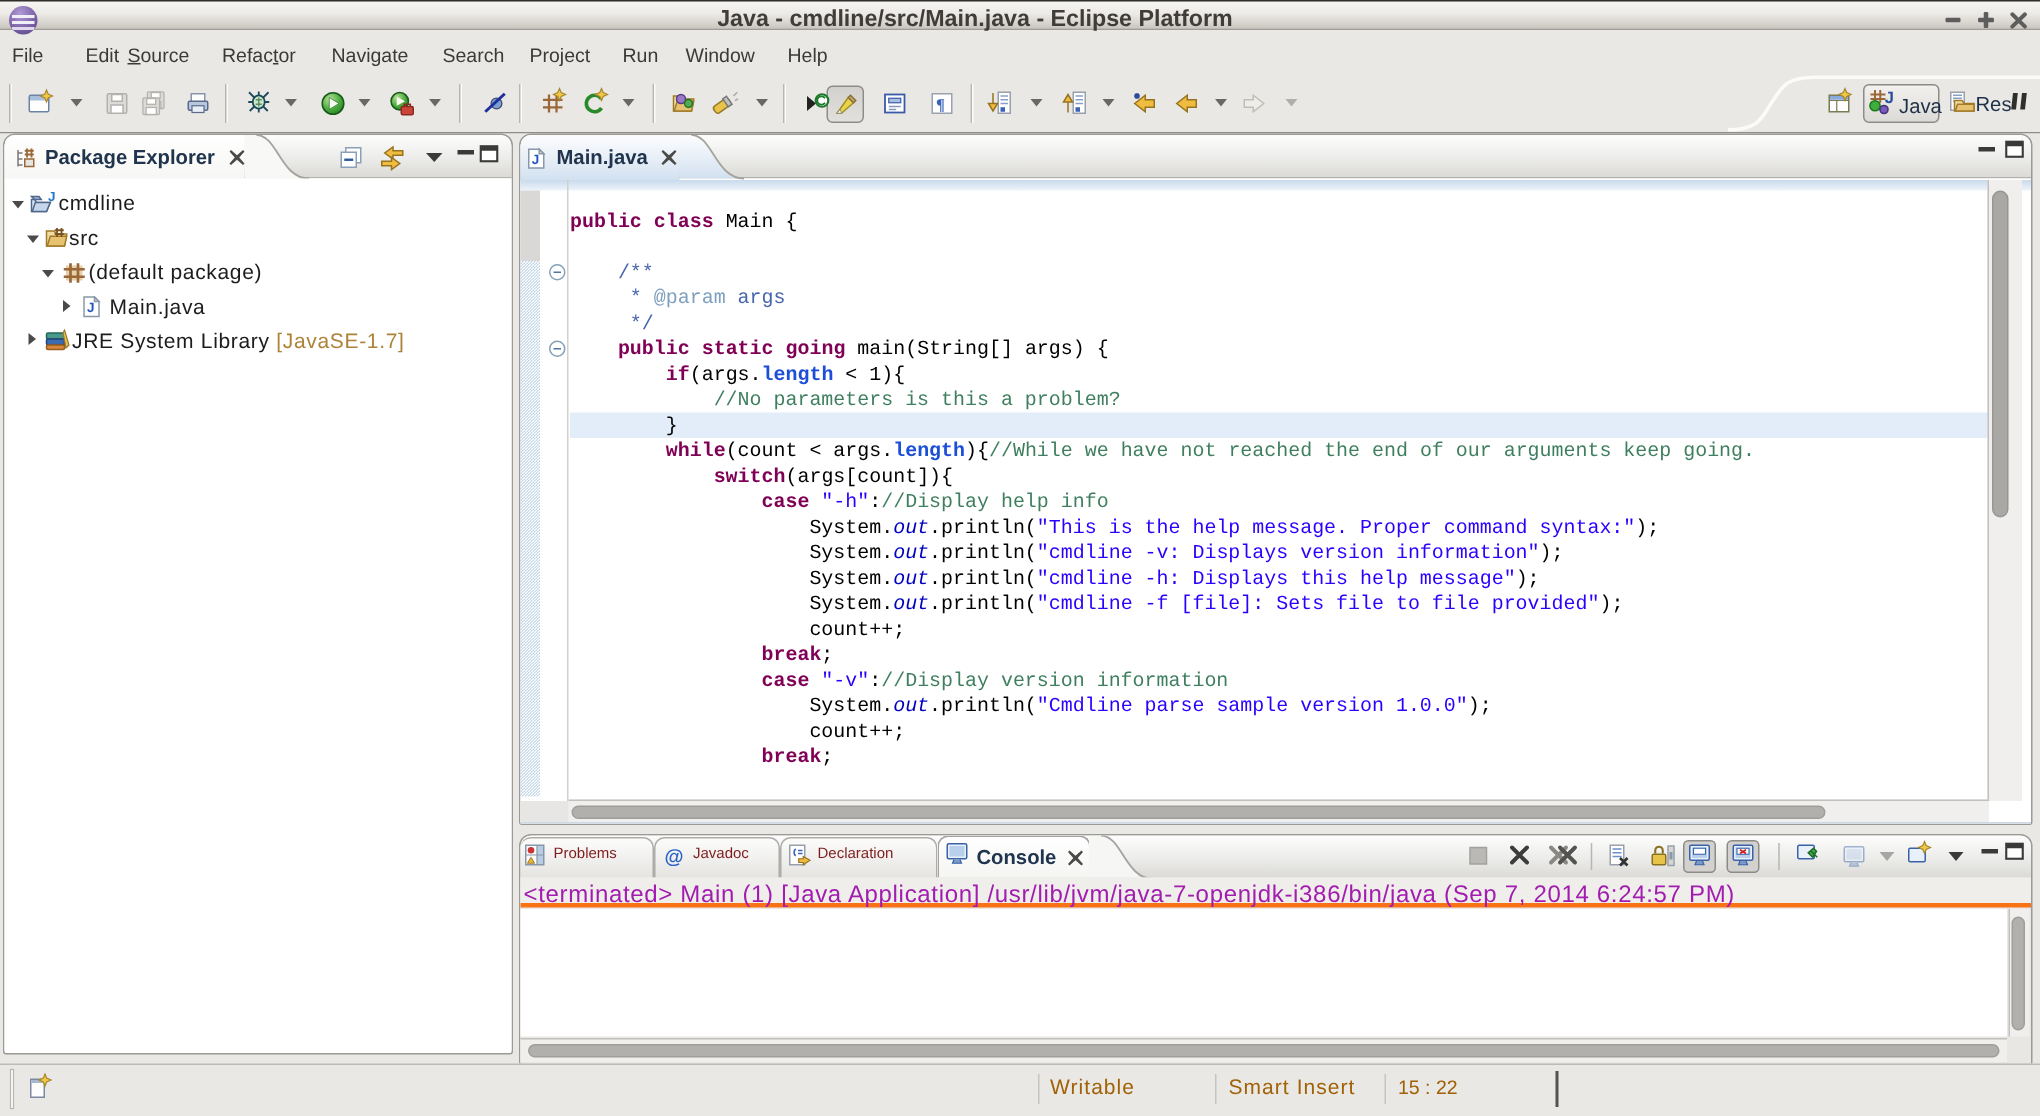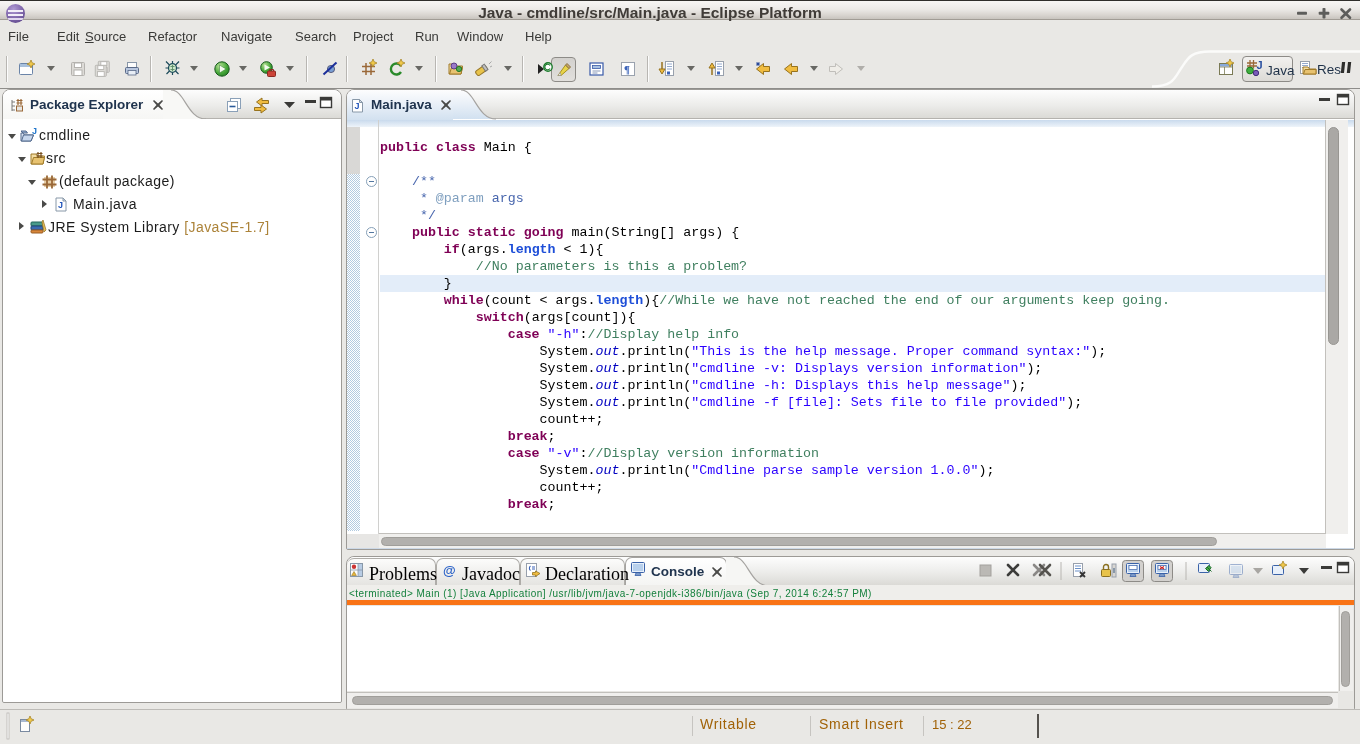--- a/index.html
+++ b/index.html
@@ -32,21 +32,21 @@
 #mainline { position:absolute; left:0; top:88px; width:1360px; height:1px; background:#8e8d8a; }
 #mainbg { position:absolute; left:0; top:89px; width:1360px; height:620px; background:#e9e8e5; }
 
 
 .panel { position:absolute; background:#fff; border:1px solid #9c9a96; border-radius:8px 8px 2px 2px; }
 .tabstrip { position:absolute; left:0; right:0; top:0; height:29px;
   background:linear-gradient(#fdfdfd,#ececea 55%,#dbdad6); border-bottom:1px solid #b4b2ae; border-radius:8px 8px 0 0; }
 .vtab { position:absolute; top:0; height:30px; background:linear-gradient(#ffffff,#f6f6f4); }
 .swoosh { position:absolute; top:0; width:45px; height:30px; }
 .tabtext { font-size:13.5px; font-weight:bold; color:#20344e; }
-.tabtext.dim { color:#000000; font-weight:normal; font-size:18px;font-family:Liberation Serif, serif; }
+.tabtext.dim { color:#7f1d1d; font-weight:normal; font-size:10px; }
 .itab { position:absolute; top:1px; height:28px; border:1px solid #aeaca8; border-bottom:none; border-radius:7px 7px 0 0; background:linear-gradient(#fcfcfb,#e4e3e0); }
 
 
 #pkg { left:2px; top:89px; width:340px; height:614px;padding-left:16px; }
 #pkg-content { position:absolute; left:0px; right:0px; top:29px; bottom:0px; background:#fff; border-radius:0 0 2px 2px; }
 .tree-row { position:absolute; font-size:14px; letter-spacing:0.45px; color:#1c1c1c; white-space:pre; }
 .tw { position:absolute; width:0; height:0; }
 .tw.open { border-left:4px solid transparent; border-right:4px solid transparent; border-top:5px solid #4a4a48; }
 .tw.closed { border-top:4px solid transparent; border-bottom:4px solid transparent; border-left:5px solid #4a4a48; }
 
@@ -74,22 +74,22 @@
 .fold { position:absolute; width:11px; height:11px; border:1px solid #86a0b8; border-radius:50%; background:#fff; }
 .fold:before { content:""; position:absolute; left:2px; right:2px; top:4px; height:1px; background:#5377a0; }
 #ed-vsb { position:absolute; right:6px; top:0px; width:23px; height:414px; background:#f0efed; border-left:1px solid #c2c0bc; }
 #ed-vsb-thumb { position:absolute; left:2px; top:7px; width:11px; height:218px; background:#aaa8a5; border:1px solid #989692; border-radius:6px; }
 #ed-hsb { position:absolute; left:32px; top:413px; width:947px; height:15px; background:#f0efed; border-top:1px solid #c2c0bc; }
 #ed-hsb-thumb { position:absolute; left:2px; top:3px; width:836px; height:9px; background:#b2b0ad; border:1px solid #a09e9a; border-radius:5px; }
 
 
 #console { left:346px; top:556px; width:1009px; height:154px; }
 #con-content { position:absolute; left:0px; right:0px; top:28px; bottom:0px; background:#e8e7e4; }
-#con-head { position:absolute; left:0; right:0; top:0; height:20px; background:#efeeeb; border-bottom:5px solid #f97316;
-  font-size:10px; letter-spacing:0.45px; color:#15803d; }
+#con-head { position:absolute; left:0; right:0; top:0; height:20px; background:#efeeeb; border-bottom:3px solid #f97316;
+  font-size:16px; letter-spacing:0.45px; color:#a21caf; }
 #con-white { position:absolute; left:0; top:21px; width:991px; height:85px; background:#fff; }
 #con-text { position:absolute; left:3px; top:21px; font-family:"Liberation Mono", monospace; font-size:13.3px; line-height:16px; white-space:pre; color:#000; }
 #con-vsb { position:absolute; right:1px; top:21px; width:14px; height:85px; background:#f0efed; border-left:1px solid #c2c0bc; }
 #con-vsb-thumb { position:absolute; left:1px; top:5px; width:9px; height:76px; background:#b2b0ad; border:1px solid #a09e9a; border-radius:5px; }
 #con-hsb { position:absolute; left:0px; top:107px; width:991px; height:16px; background:#f0efed; border-top:1px solid #c2c0bc; }
 #con-hsb-thumb { position:absolute; left:5px; top:3px; width:981px; height:9px; background:#b2b0ad; border:1px solid #a09e9a; border-radius:5px; }
 
 
 #statusbar { position:absolute; left:0; top:709px; width:1360px; height:35px; background:#e9e8e5; border-top:1px solid #bdbbb7; font-size:14px; color:#a16207; }
 .ssep { position:absolute; top:6px; width:1px; height:20px; background:#c6c4c0; }

